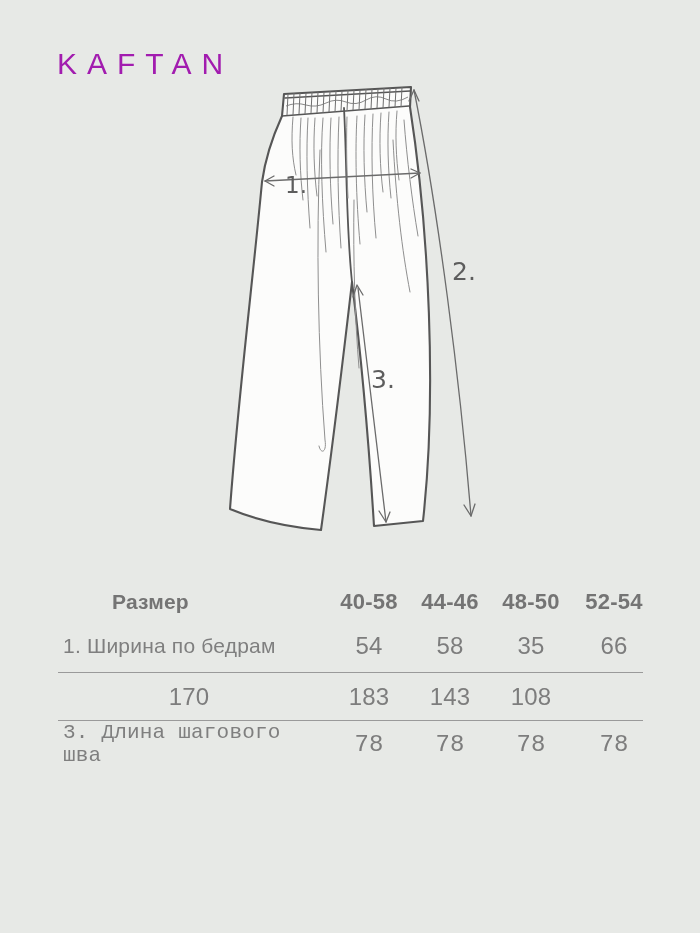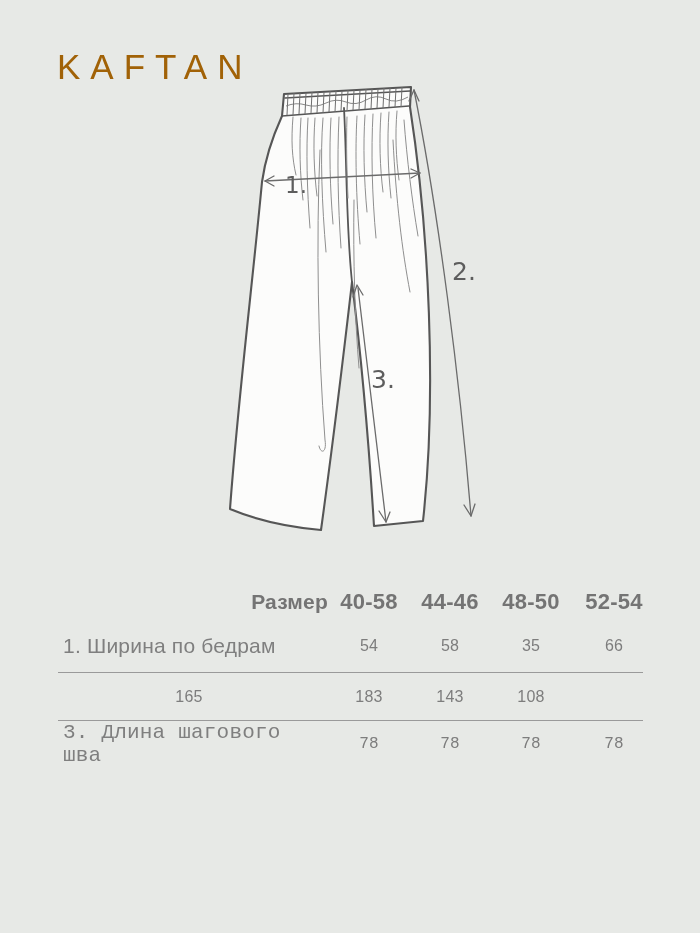--- a/index.html
+++ b/index.html
@@ -5,44 +5,44 @@
   html,body{margin:0;padding:0;}
   .page{
     position:relative;
     width:700px;height:933px;
     background:#e7e9e6;
     font-family:"Liberation Sans", sans-serif;
     overflow:hidden;
   }
   .logo{
     position:absolute;left:57px;top:47px;
-    font-size:35px;font-weight:400;
+    font-size:30px;font-weight:400;
     letter-spacing:10px;
-    color:#a16207;
+    color:#a21caf;
     white-space:nowrap;
   }
   .pants-svg{position:absolute;left:0;top:0;width:700px;height:933px;}
 
   .size-table{
     position:absolute;left:50px;top:585px;width:606px;
     color:#7f7f7f;
   }
   .trow{
     display:grid;
     grid-template-columns:278px 82px 80px 82px 84px;
     align-items:center;
   }
   .trow.thead{height:34px;font-weight:700;color:#747474;font-size:21px;letter-spacing:.3px;}
   .trow.r1{height:53px;}
   .trow.r2{height:47px;}
   .trow.r3{height:44px;font-family:Liberation Mono, monospace;}
   .cell{font-size:21px;letter-spacing:.2px;}
   .cell.lbl{padding-left:4px;text-align:left;margin-left:9px;}
-  .cell.head-lbl{padding-left:62px;text-align:right;}
-  .cell.val{text-align:center;font-size:16px;color:#7d7d7d;}
+  .cell.head-lbl{padding-left:62px;text-align:left;}
+  .cell.val{text-align:center;font-size:24px;color:#7d7d7d;}
   .trow.thead .cell.val{font-size:22px;color:#747474;}
   .divider{
     height:1px;background:#9a9a9a;
     margin-left:8px;margin-right:13px;
   }
 </style>
 </head>
 <body>
 
 <div class="page">
@@ -127,21 +127,21 @@
       <div class="cell lbl">1. Ширина по бедрам</div>
       <div class="cell val">54</div>
       <div class="cell val">58</div>
       <div class="cell val">35</div>
       <div class="cell val">66</div>
     </div>
 
     <div class="divider"></div>
 
     <div class="trow r2">
-      <div class="cell val">165</div>
+      <div class="cell val">170</div>
       <div class="cell val">183</div>
       <div class="cell val">143</div>
       <div class="cell val">108</div>
     </div>
 
     <div class="divider"></div>
 
     <div class="trow r3">
       <div class="cell lbl">3. Длина шагового шва</div>
       <div class="cell val">78</div>

